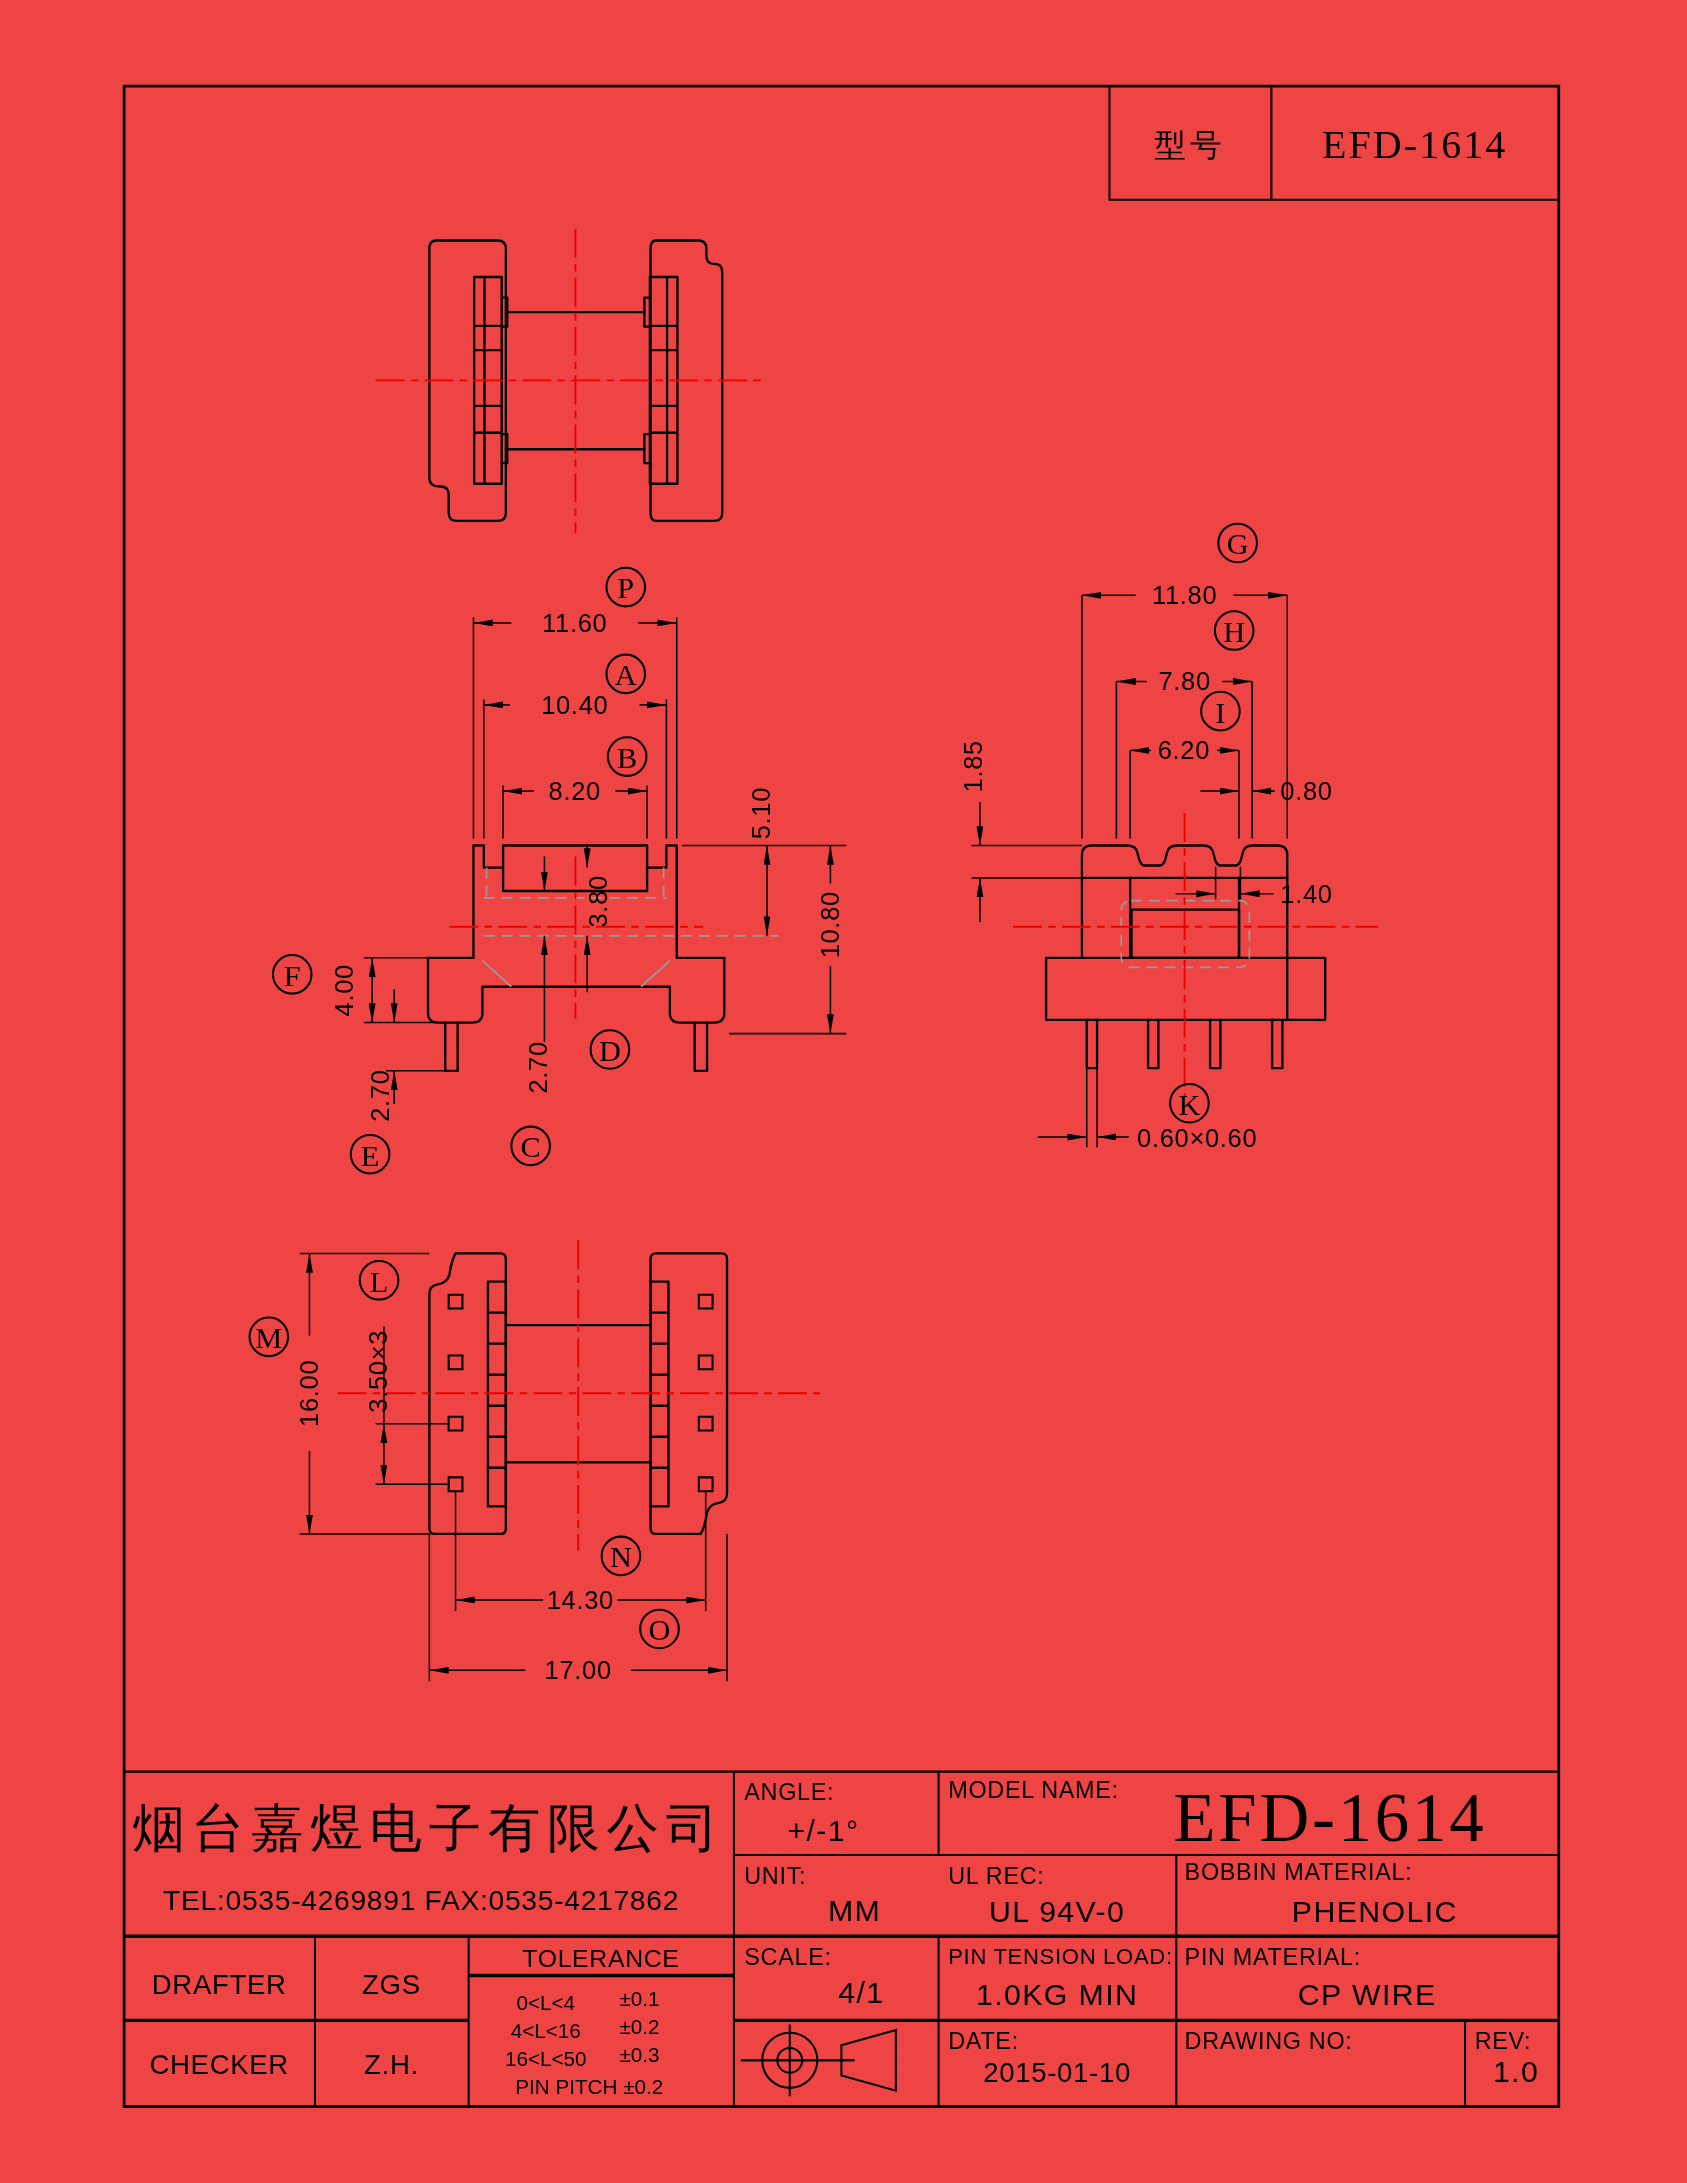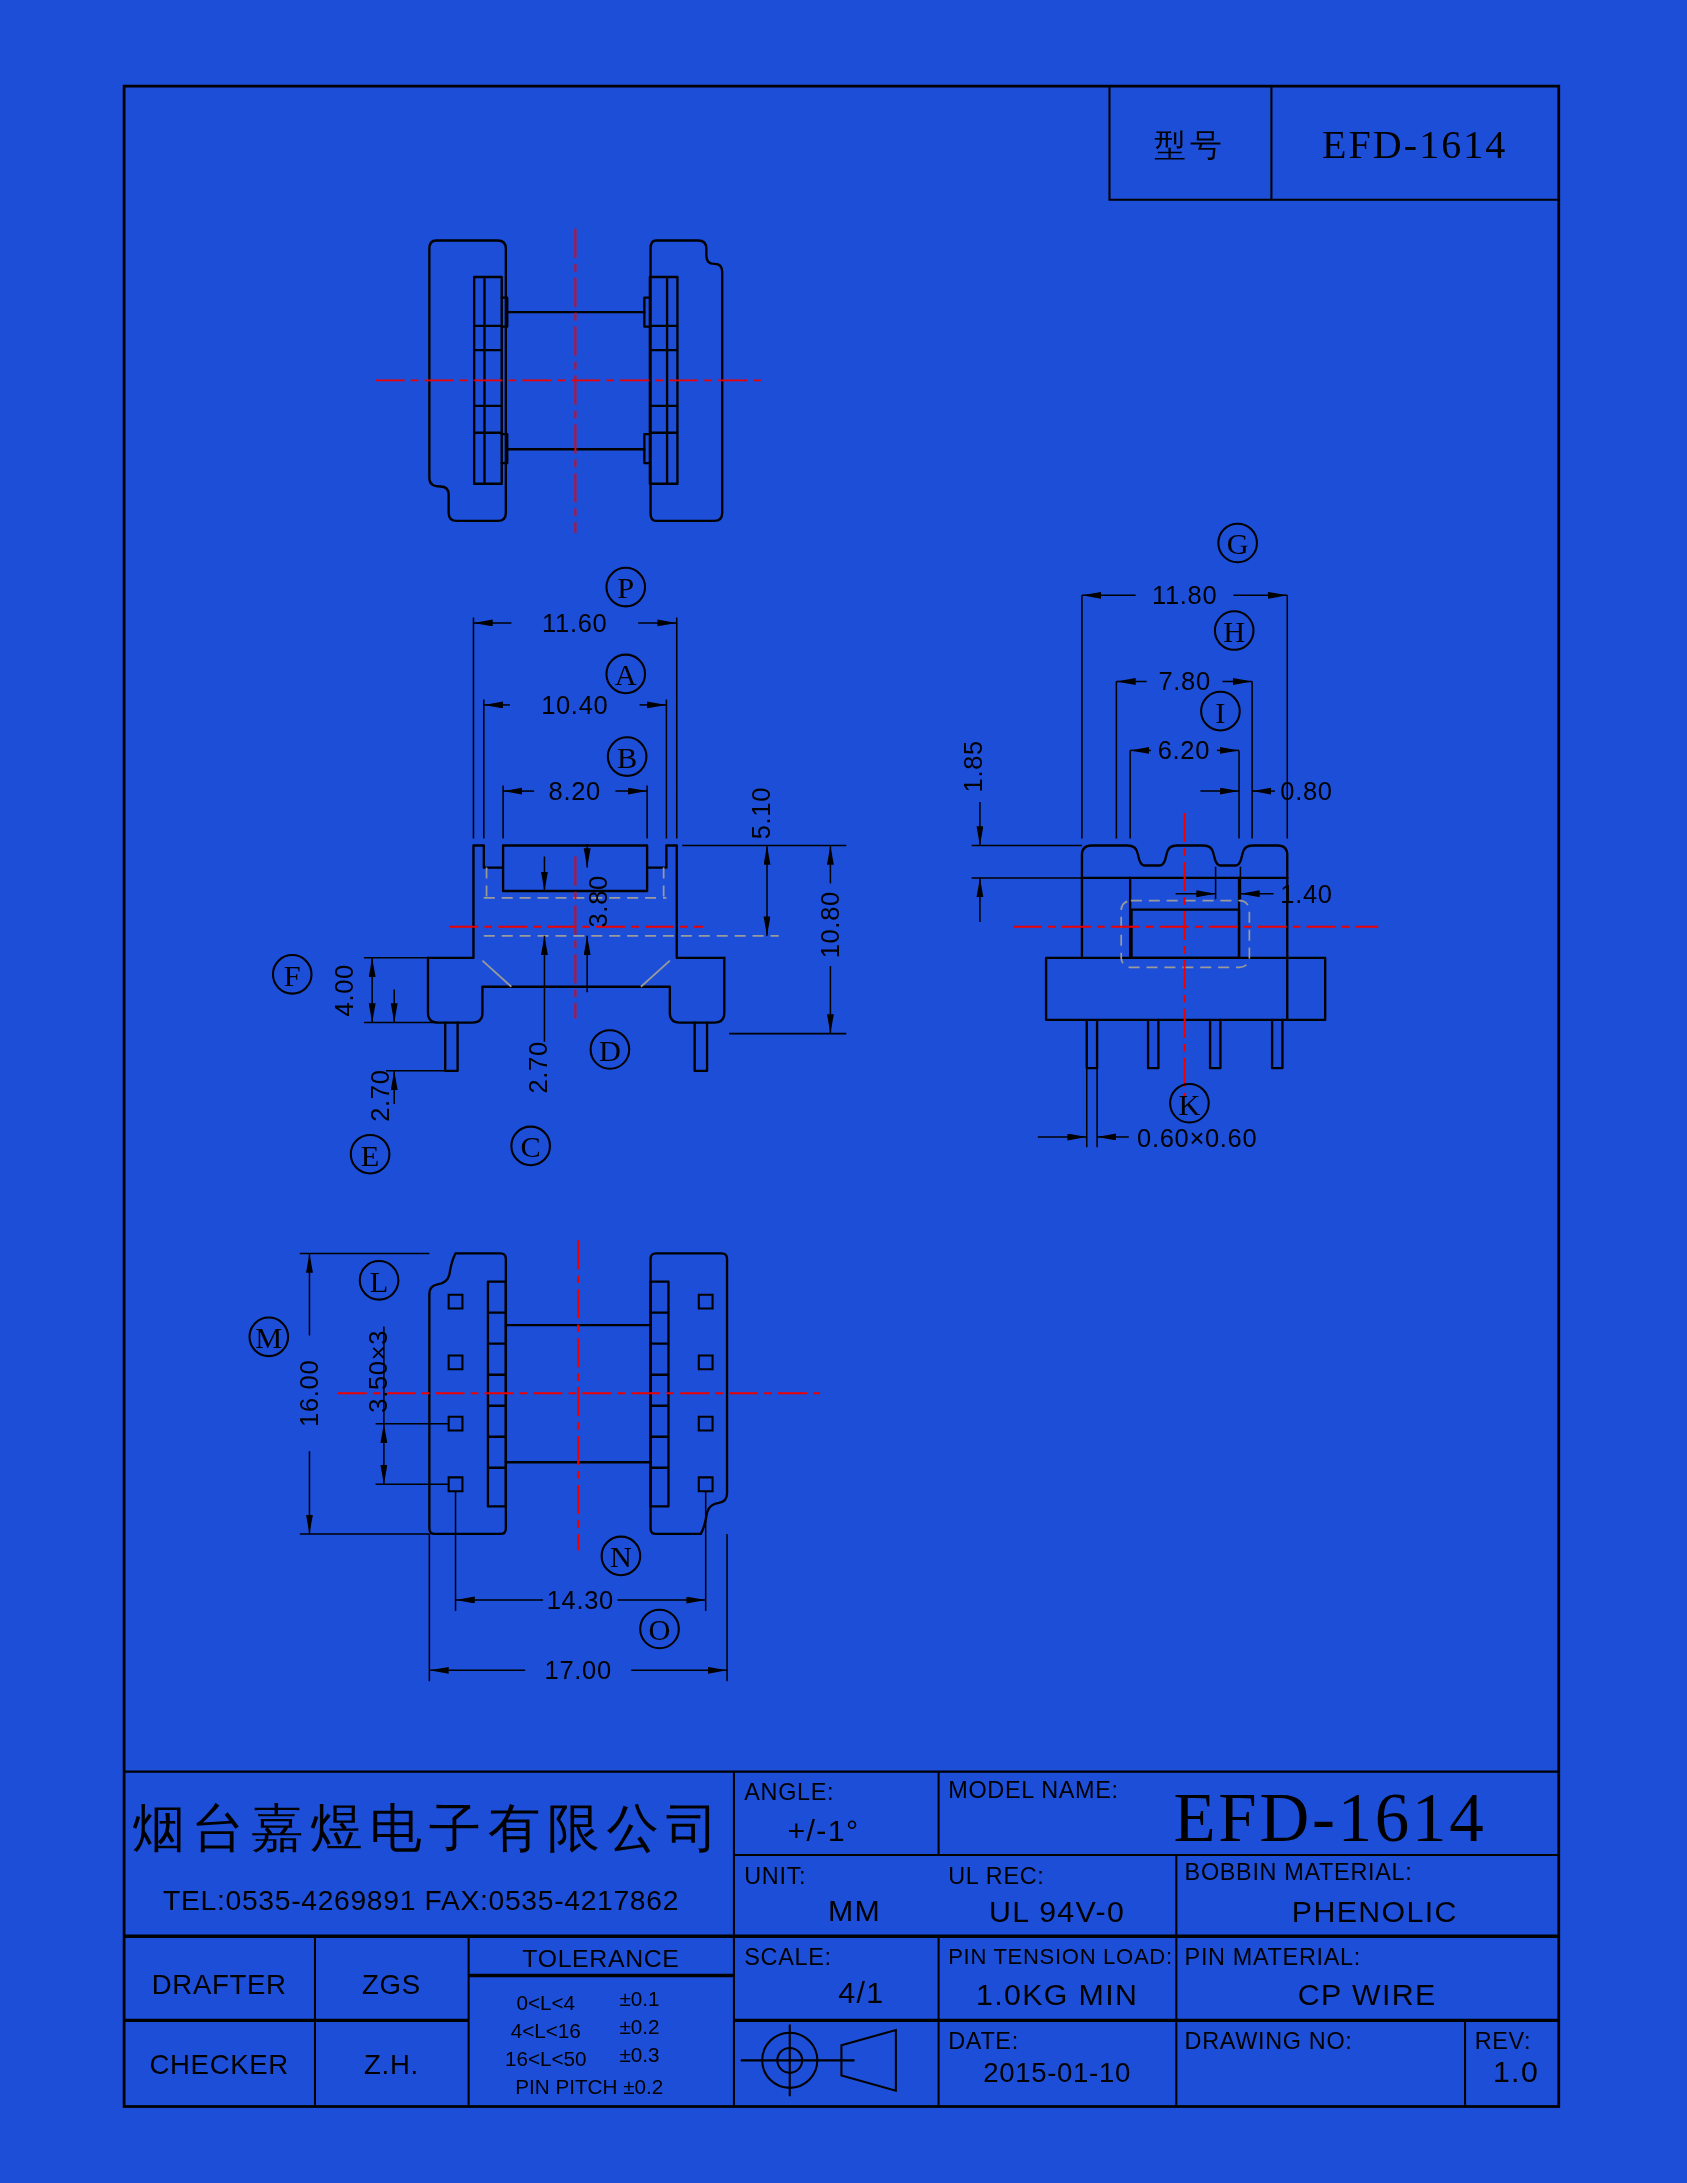--- a/index.html
+++ b/index.html
@@ -1,16 +1,16 @@
 <!DOCTYPE html>
 <html style="font-size:11px"><head>
 <meta charset="utf-8">
 <style>
   html,body{margin:0;padding:0;background:#fff}
-  #page{position:relative;width:1687px;height:2183px;background:#1d4ed8;overflow:hidden}
+  #page{position:relative;width:1687px;height:2183px;background:#ef4444;overflow:hidden}
   svg{position:absolute;left:0;top:0}
   .o{fill:none;stroke:#000;stroke-width:3.4;stroke-linejoin:round;stroke-linecap:round}
   .t{fill:none;stroke:#000;stroke-width:2.2}
   .t3{fill:none;stroke:#000;stroke-width:3}
   .t5{fill:none;stroke:#000;stroke-width:5}
   .r{fill:none;stroke:#ec0000;stroke-width:2.8;stroke-dasharray:42 9 11 9}
   .g{fill:none;stroke:#9a9a9a;stroke-width:2.5;stroke-dasharray:16 10}
   .gs{fill:none;stroke:#9a9a9a;stroke-width:2.5}
   text{fill:#000}
   .d{font:37px "Liberation Sans",sans-serif;text-anchor:middle;dominant-baseline:central;letter-spacing:1px}

